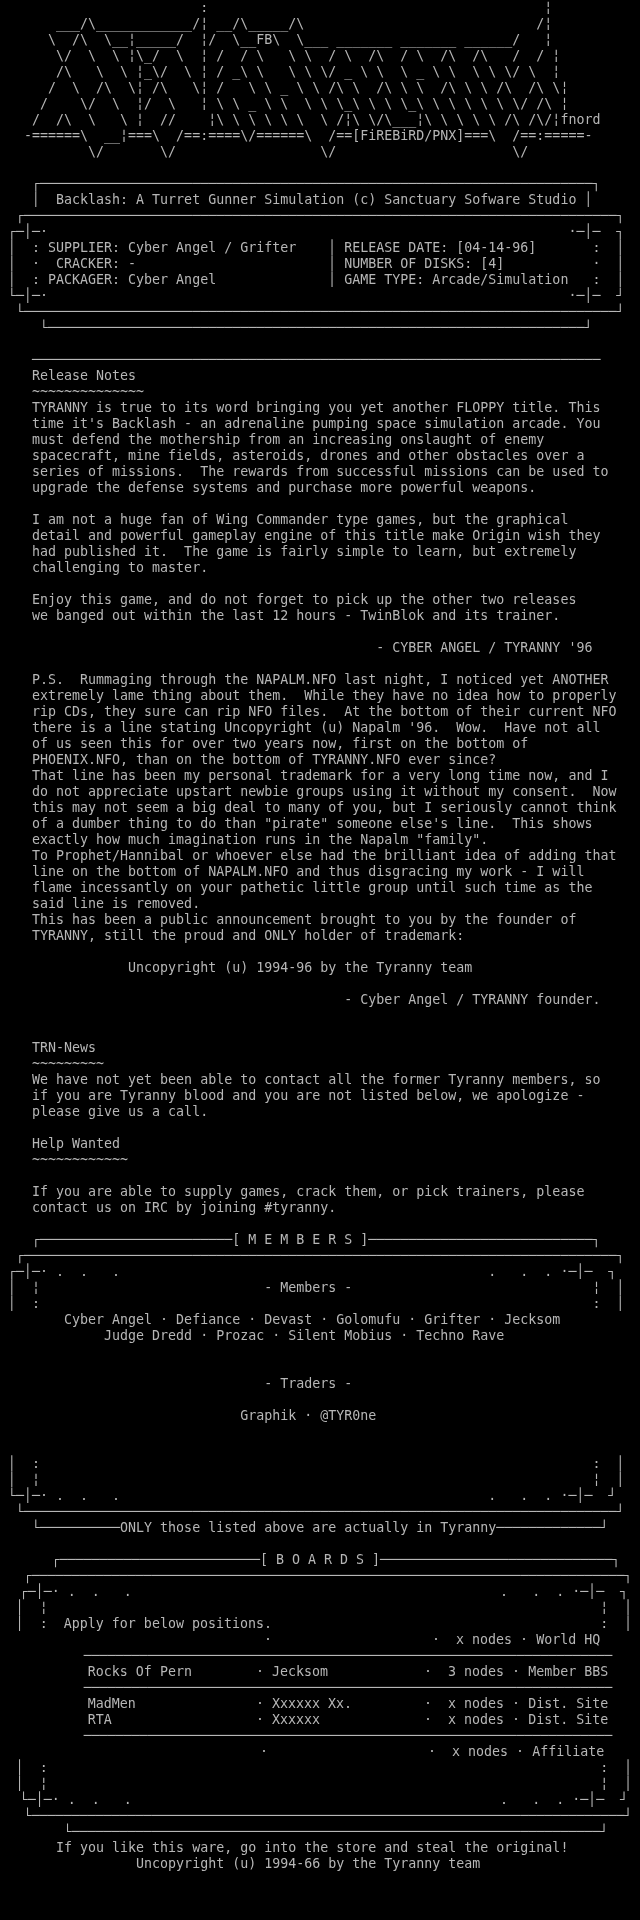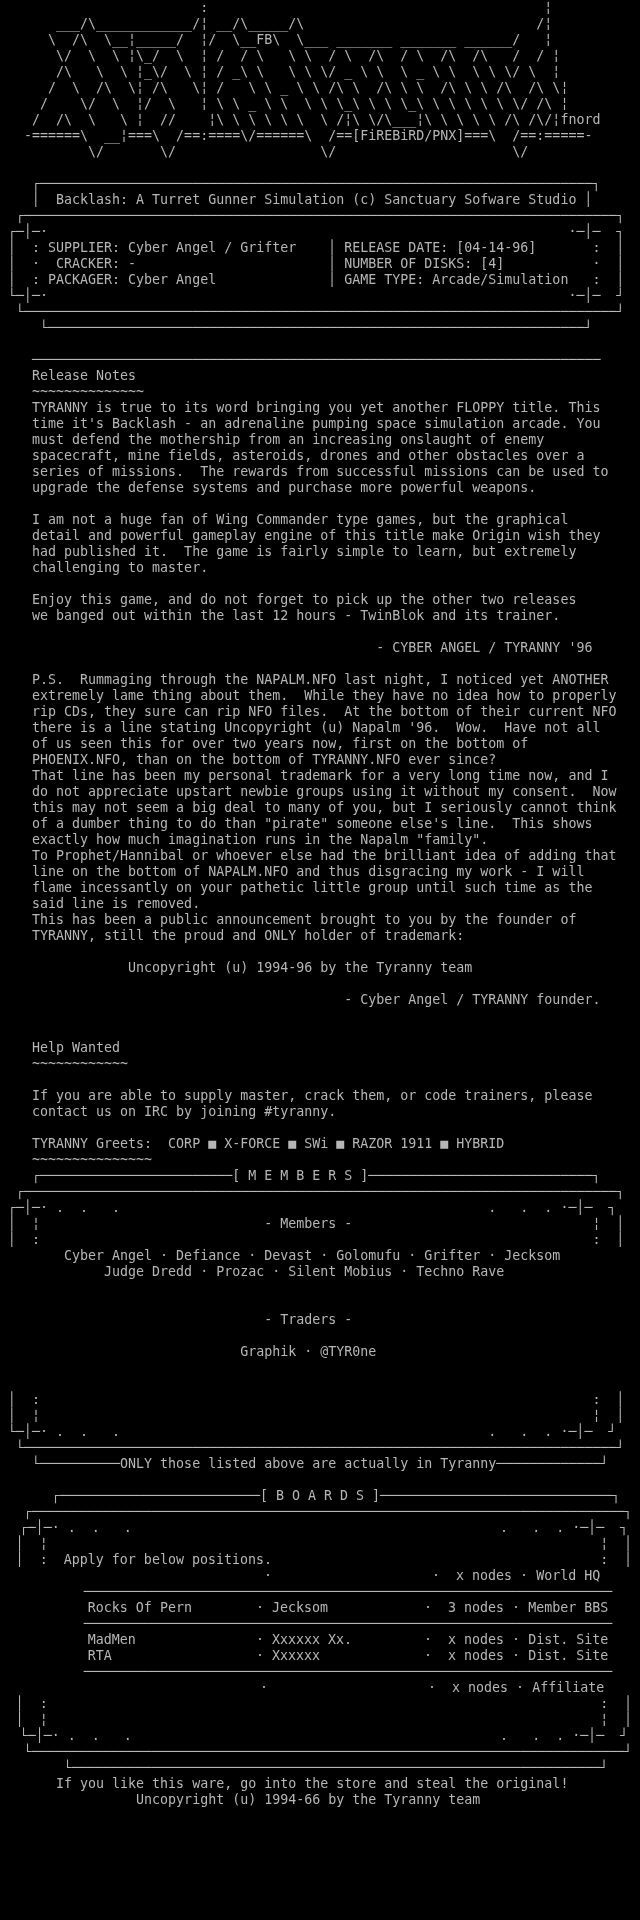--- a/index.html
+++ b/index.html
@@ -80,28 +80,32 @@
     flame incessantly on your pathetic little group until such time as the
     said line is removed.
     This has been a public announcement brought to you by the founder of
     TYRANNY, still the proud and ONLY holder of trademark:
 
                 Uncopyright (u) 1994-96 by the Tyranny team
 
                                            - Cyber Angel / TYRANNY founder.
 
 </pre>
+  <pre class="nfo" style="height: 96px;">    TRN-News
+    ~~~~~~~~~
+    We have not yet been able to contact all the former Tyranny members, so
+    if you are Tyranny blood and you are not listed below, we apologize -
+    please give us a call.
+</pre>
   <pre class="nfo" style="height: 96px;">    Help Wanted
     ~~~~~~~~~~~~
 
-    If you are able to supply master, crack them, or code trainers, please
+    If you are able to supply games, crack them, or pick trainers, please
     contact us on IRC by joining #tyranny.
 </pre>
-  <pre class="nfo" style="height: 32px;">    TYRANNY Greets:  CORP ■ X-FORCE ■ SWi ■ RAZOR 1911 ■ HYBRID
-    ~~~~~~~~~~~~~~~</pre>
   <pre class="nfo" style="height: 320px;">    ┌────────────────────────[ M E M B E R S ]────────────────────────────┐
   ┌──────────────────────────────────────────────────────────────────────────┐
  ┌─│─· .  .   .                                              .   .  . ·─│─  ┐
  │  ¦                            - Members -                              ¦  │
  │  :                                                                     :  │
         Cyber Angel · Defiance · Devast · Golomufu · Grifter · Jecksom
              Judge Dredd · Prozac · Silent Mobius · Techno Rave
 
 
                                  - Traders -

